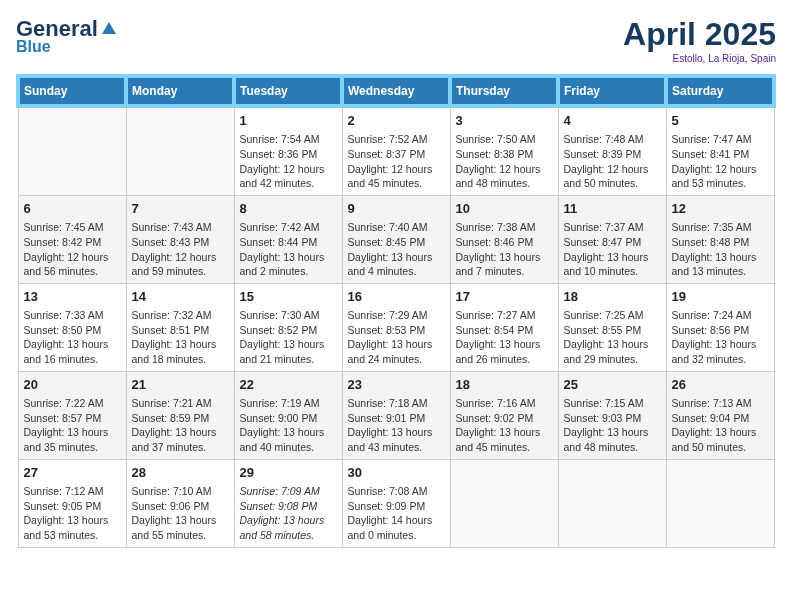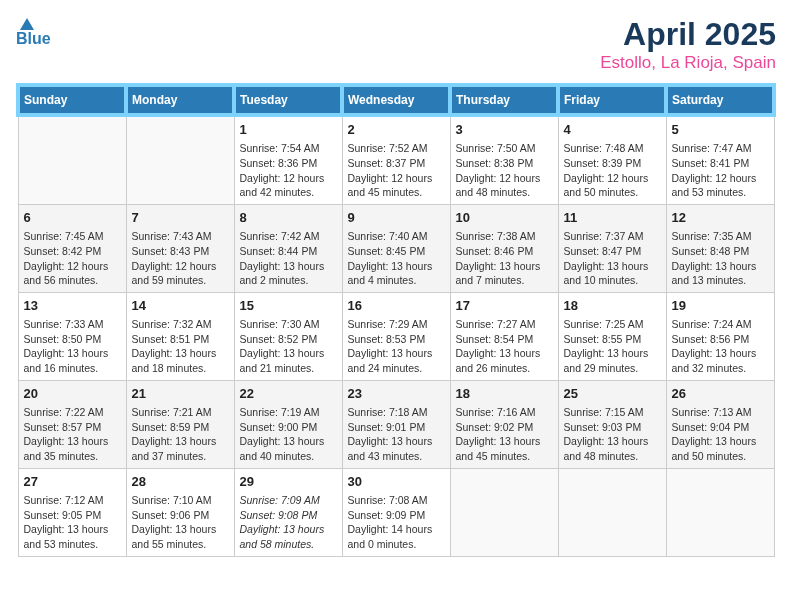--- a/index.html
+++ b/index.html
@@ -37,22 +37,22 @@
     }
     .title-block {
       text-align: right;
     }
     .month-title {
       font-size: 32px;
       color: #1a3a5c;
       font-weight: bold;
     }
     .location {
-      font-size: 17px;
-      color: #ec4899;
+      font-size: 10px;
+      color: #4c1d95;
     }
     table {
       width: 100%;
       border-collapse: collapse;
       font-size: 11px;
     }
     thead tr {
       background: #2a7ab5;
       color: #fff;
     }
@@ -97,20 +97,21 @@
     .empty-cell {
       background: #f9f9f9 !important;
     }
   </style>
 </head>
 <body>
 
 <div class="header">
   <div class="logo">
     <div class="logo-text">
+      <span class="logo-general">General</span>
       <svg class="logo-icon" viewBox="0 0 18 18">
         <polygon points="9,2 16,14 2,14" fill="#2a7ab5"></polygon>
       </svg>
     </div>
     <span class="logo-blue" style="font-size:16px;font-weight:bold;color:#2a7ab5;margin-top:-4px;">Blue</span>
   </div>
   <div class="title-block">
     <div class="month-title">April 2025</div>
     <div class="location">Estollo, La Rioja, Spain</div>
   </div>

